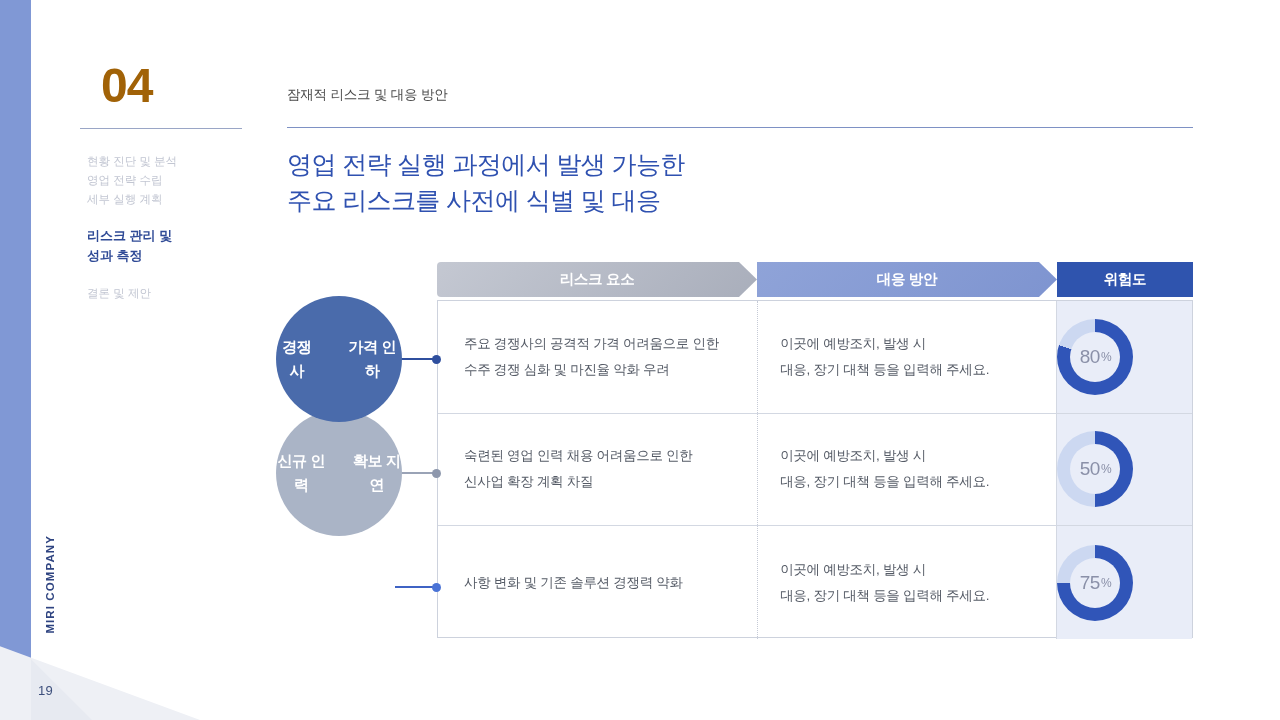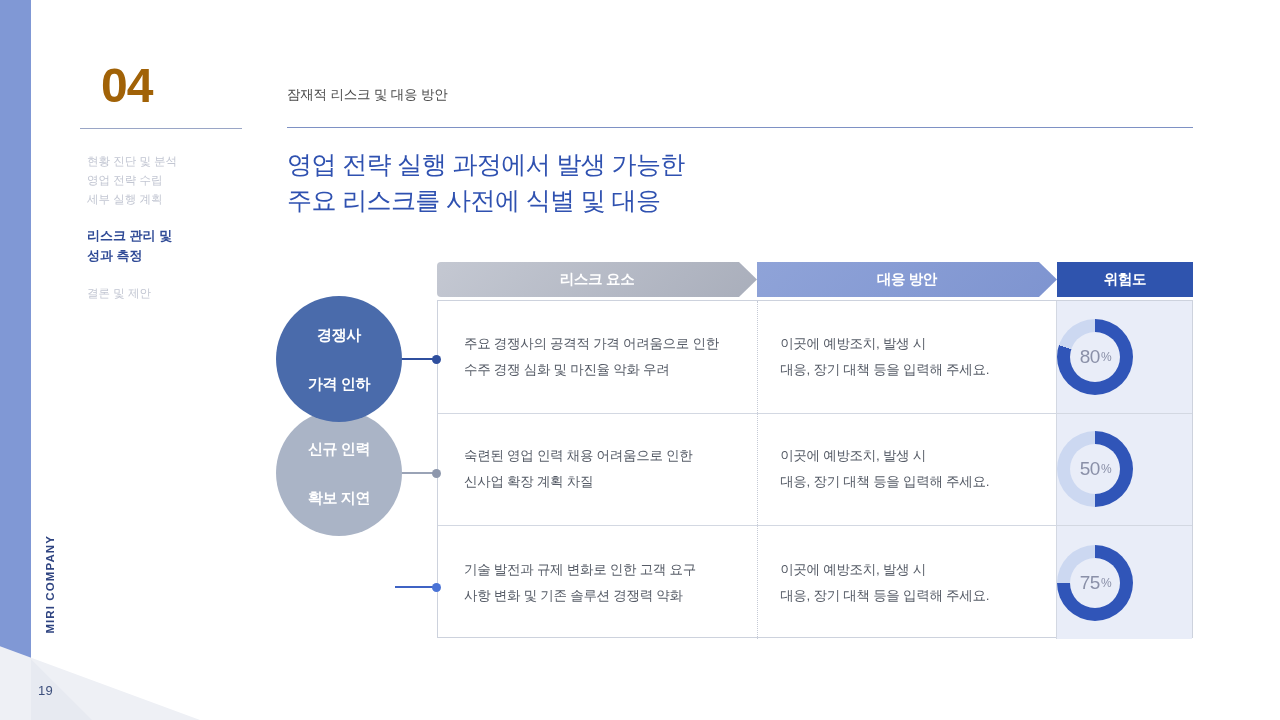--- a/index.html
+++ b/index.html
@@ -103,21 +103,20 @@
   .seg-risk {
     left:0; width:320px;
     background:linear-gradient(135deg,#c4c8d2 0%, #a9aebb 100%);
     clip-path:polygon(0 0, calc(100% - 18px) 0, 100% 50%, calc(100% - 18px) 100%, 0 100%);
     border-radius:4px 0 0 4px;
   }
   .seg-plan {
     left:320px; width:300px;
     background:linear-gradient(135deg,#8fa3d8 0%, #7e94d0 100%);
     clip-path:polygon(0 0, calc(100% - 18px) 0, 100% 50%, calc(100% - 18px) 100%, 0 100%, 0 100%);
-    font-family:Liberation Serif, serif;
   }
   .seg-level {
     left:620px; width:136px;
     background:#2f54ae;
   }
 
   
   .table {
     position:absolute; left:437px; top:300px;
     width:756px; height:338px;
@@ -164,24 +163,25 @@
     position:absolute; left:0; top:0; width:76px; height:76px;
     display:flex; align-items:center; justify-content:center;
     z-index:2; color:#8a90a8; font-size:19px; letter-spacing:-.5px;
   }
   .donut-val .pct { font-size:12px; margin-left:1px; }
 
   
   .circle {
     position:absolute;
     width:126px; height:126px; border-radius:50%;
-    display:flex; flex-direction:column;
+    display:flex; flex-direction:row;
     align-items:center; justify-content:center;
     color:#ffffff; font-size:15px; font-weight:bold;
     line-height:24px; letter-spacing:-.4px;
+    text-align:center;
     gap:25px;
   }
   .c1 { left:276px; top:296px; background:#4a6bab; z-index:3; }
   .c2 { left:276px; top:410px; background:#aab4c6; z-index:2; }
   .c3 { left:276px; top:524px; background:#7591db; z-index:1; }
 
   .conn {
     position:absolute; height:2px;
   }
   .conn .dot {
@@ -275,21 +275,20 @@
             <span>50</span>
               <span class="pct">%</span>
           </div>
         </div>
       </div>
     </div>
 
     <div class="trow">
       <div class="cell-risk">
         <div>
-          <div>기술 발전과 규제 변화로 인한 고객 요구</div>
           <div>사항 변화 및 기존 솔루션 경쟁력 약화</div>
         </div>
       </div>
       <div class="cell-plan">
         <div>
           <div>이곳에 예방조치, 발생 시</div>
           <div>대응, 장기 대책 등을 입력해 주세요.</div>
         </div>
       </div>
       <div class="cell-level">

